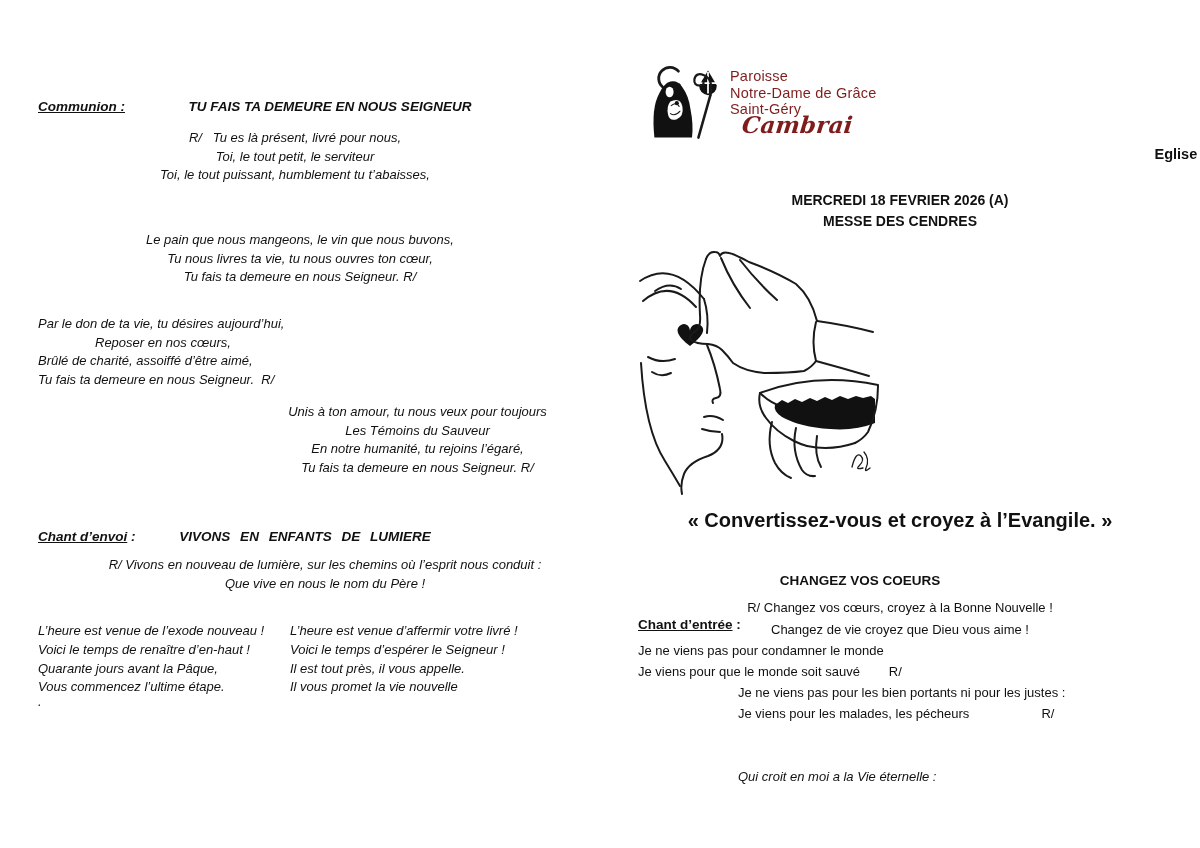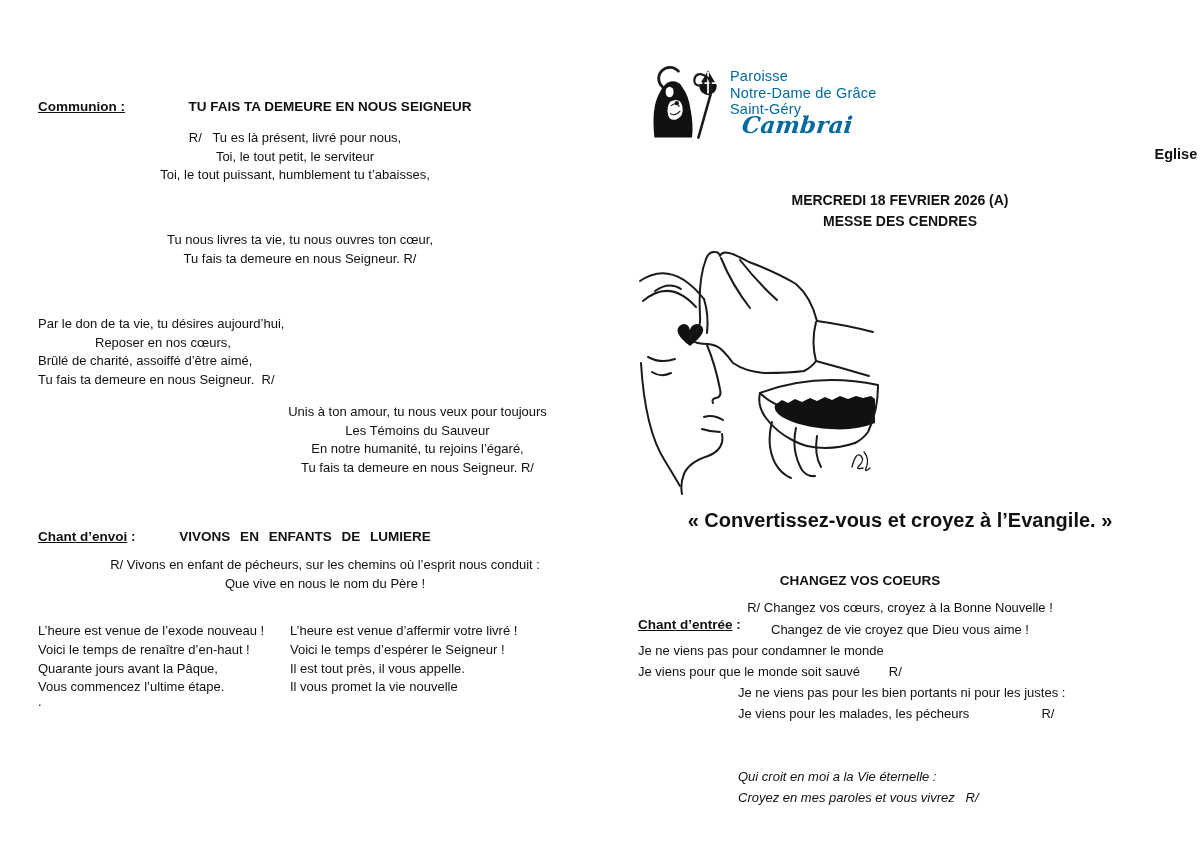--- a/index.html
+++ b/index.html
@@ -6,21 +6,21 @@
   html,body { width:1200px; height:848px; }
   body {
     background:#ffffff;
     font-family:"Liberation Sans", sans-serif;
     color:#111;
     position:relative;
     overflow:hidden;
     font-size:13px;
   }
   .panel { position:absolute; top:0; width:600px; height:848px; }
-  #left-panel  { left:0; }
+  #left-panel  { left:0;font-style:italic; }
   #right-panel { left:600px; }
   .abs { position:absolute; }
   .line { white-space:pre-wrap; }
   .u { text-decoration:underline; }
 
   
   .sec-label { font-weight:bold; font-size:13.5px; }
   .sec-title { font-weight:bold; font-size:13.5px; }
 
   
@@ -35,21 +35,21 @@
   #envoi-label { top:529px; left:38px; }
   #envoi-title { top:529px; left:140px; width:330px; text-align:center; word-spacing:6px; }
   #envoi-refrain { top:556px; left:45px; width:560px; text-align:center; line-height:18.8px; }
   #envoi-col1 { top:622px; left:38px; line-height:18.8px; }
   #envoi-col2 { top:622px; left:290px; line-height:18.8px; }
   #stray-dot { top:694px; left:38px; }
 
   
   #parish-logo { left:48px; top:52px; width:300px; height:110px; }
   #logo-graphic { position:absolute; left:0; top:2px; }
-  #logo-text { position:absolute; left:82px; top:16px; font-size:14.5px; line-height:16.5px; color:#0369a1; letter-spacing:0.2px; }
+  #logo-text { position:absolute; left:82px; top:16px; font-size:14.5px; line-height:16.5px; color:#7f1d1d; letter-spacing:0.2px; }
   #logo-city {
     font-family:"DejaVu Serif", serif; font-style:italic; font-weight:bold;
     font-size:23px; margin-left:12px; margin-top:-1px; transform:skewX(-6deg);
   }
   #church-line { top:146px; left:240px; width:520px; text-align:right; font-weight:bold; font-size:14.5px; }
   #date-block { top:190px; left:0; width:600px; text-align:center; font-weight:bold; font-size:14px; line-height:21px; }
   #ash-illustration { left:20px; top:245px; }
   #quote-line { top:509px; left:20px; width:560px; text-align:center; font-weight:bold; font-size:20px; }
 
   #entree-label { top:573px; left:38px;margin-top:44px; }
@@ -72,41 +72,42 @@
 
   <div class="abs sec-label" id="communion-label"><span class="u">Communion :</span><span></span></div>
   <div class="abs sec-title" id="communion-title">TU FAIS TA DEMEURE EN NOUS SEIGNEUR</div>
 
   <div class="abs" id="communion-refrain">
       <div class="line">R/   Tu es là présent, livré pour nous,</div>
       <div class="line">Toi, le tout petit, le serviteur</div>
       <div class="line">Toi, le tout puissant, humblement tu t’abaisses,</div>
     </div>
   <div class="abs" id="communion-v2">
+      <div class="line">Le pain que nous mangeons, le vin que nous buvons,</div>
       <div class="line">Tu nous livres ta vie, tu nous ouvres ton cœur,</div>
       <div class="line">Tu fais ta demeure en nous Seigneur. R/</div>
     </div>
   <div class="abs" id="communion-v3">
       <div class="line">Par le don de ta vie, tu désires aujourd’hui,</div>
       <div class="line">Reposer en nos cœurs,</div>
       <div class="line">Brûlé de charité, assoiffé d’être aimé,</div>
       <div class="line">Tu fais ta demeure en nous Seigneur.  R/</div>
     </div>
   <div class="abs" id="communion-v4">
       <div class="line">Unis à ton amour, tu nous veux pour toujours</div>
       <div class="line">Les Témoins du Sauveur</div>
       <div class="line">En notre humanité, tu rejoins l’égaré,</div>
       <div class="line">Tu fais ta demeure en nous Seigneur. R/</div>
     </div>
 
   <div class="abs sec-label" id="envoi-label"><span class="u">Chant d’envoi</span><span> :</span></div>
   <div class="abs sec-title" id="envoi-title">VIVONS EN ENFANTS DE LUMIERE</div>
 
   <div class="abs" id="envoi-refrain">
-      <div class="line">R/ Vivons en enfant de pécheurs, sur les chemins où l’esprit nous conduit :</div>
+      <div class="line">R/ Vivons en nouveau de lumière, sur les chemins où l’esprit nous conduit :</div>
       <div class="line">Que vive en nous le nom du Père !</div>
     </div>
   <div class="abs" id="envoi-col1">
       <div class="line">L’heure est venue de l’exode nouveau !</div>
       <div class="line">Voici le temps de renaître d’en-haut !</div>
       <div class="line">Quarante jours avant la Pâque,</div>
       <div class="line">Vous commencez l’ultime étape.</div>
     </div>
   <div class="abs" id="envoi-col2">
       <div class="line">L’heure est venue d’affermir votre livré !</div>
@@ -217,15 +218,14 @@
   <div class="abs couplet" id="couplet1">
       <div class="line">Je ne viens pas pour condamner le monde</div>
       <div class="line">Je viens pour que le monde soit sauvé        R/</div>
     </div>
   <div class="abs couplet" id="couplet2">
       <div class="line">Je ne viens pas pour les bien portants ni pour les justes :</div>
       <div class="line">Je viens pour les malades, les pécheurs                    R/</div>
     </div>
   <div class="abs couplet" id="couplet4">
       <div class="line">Qui croit en moi a la Vie éternelle :</div>
-      <div class="line">Croyez en mes paroles et vous vivrez   R/</div>
     </div>
 </div>
 
 </body></html>

